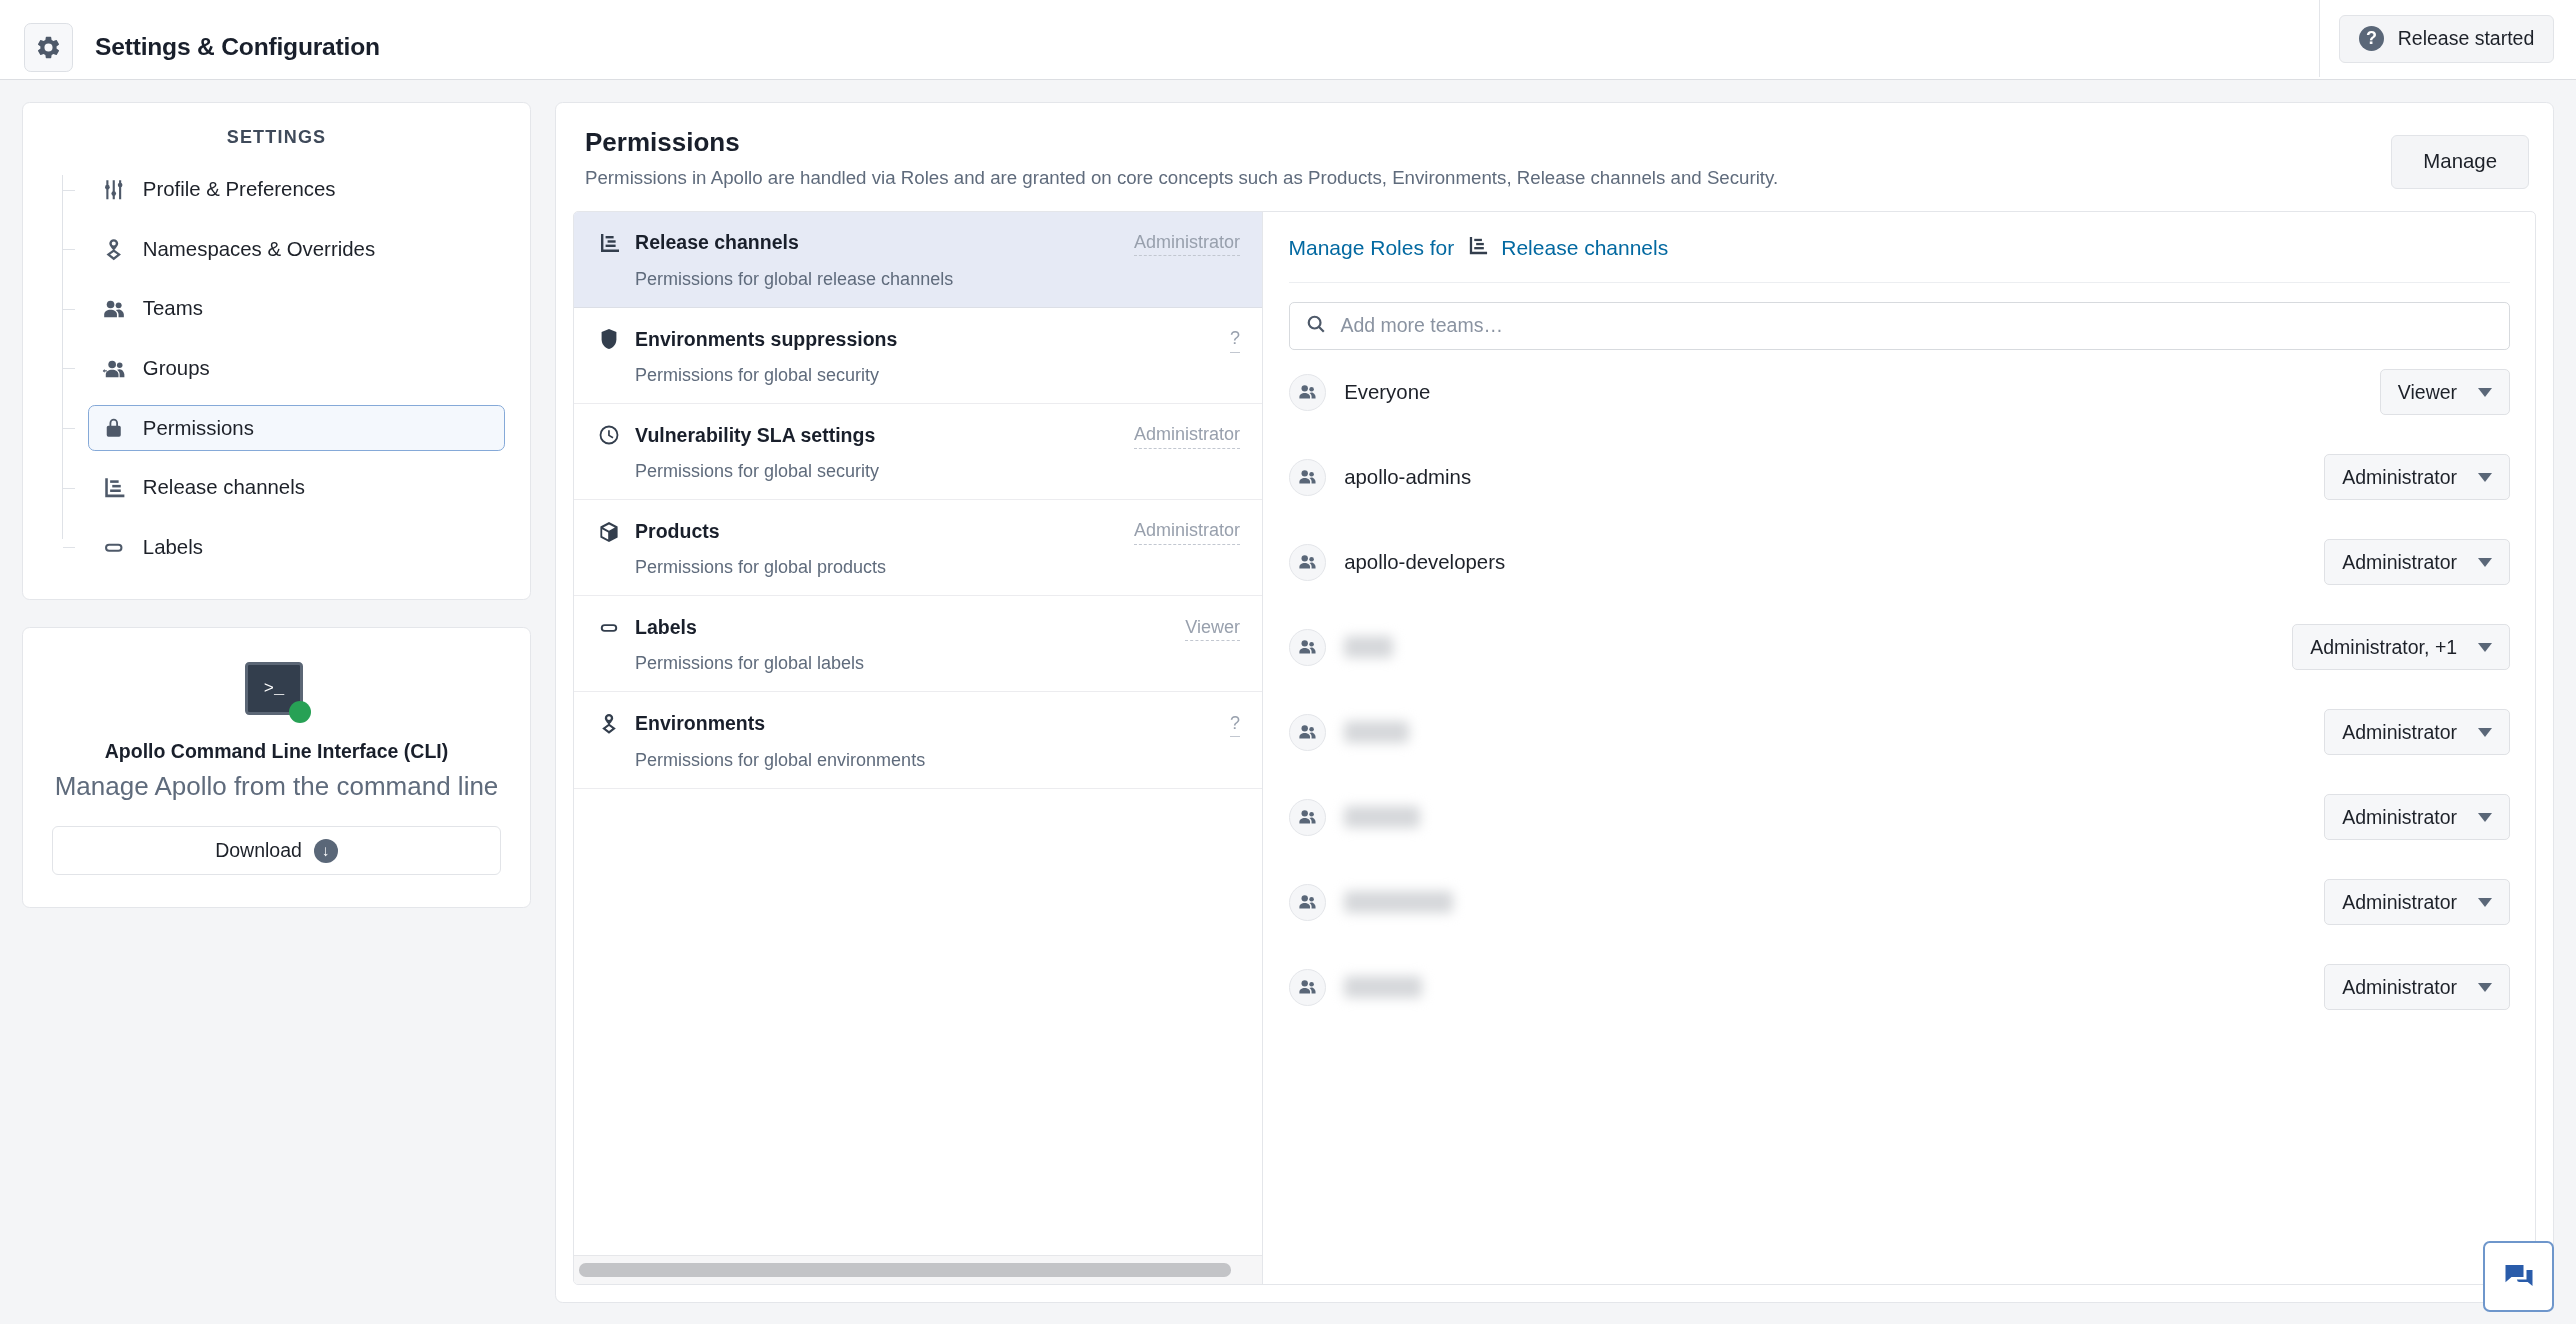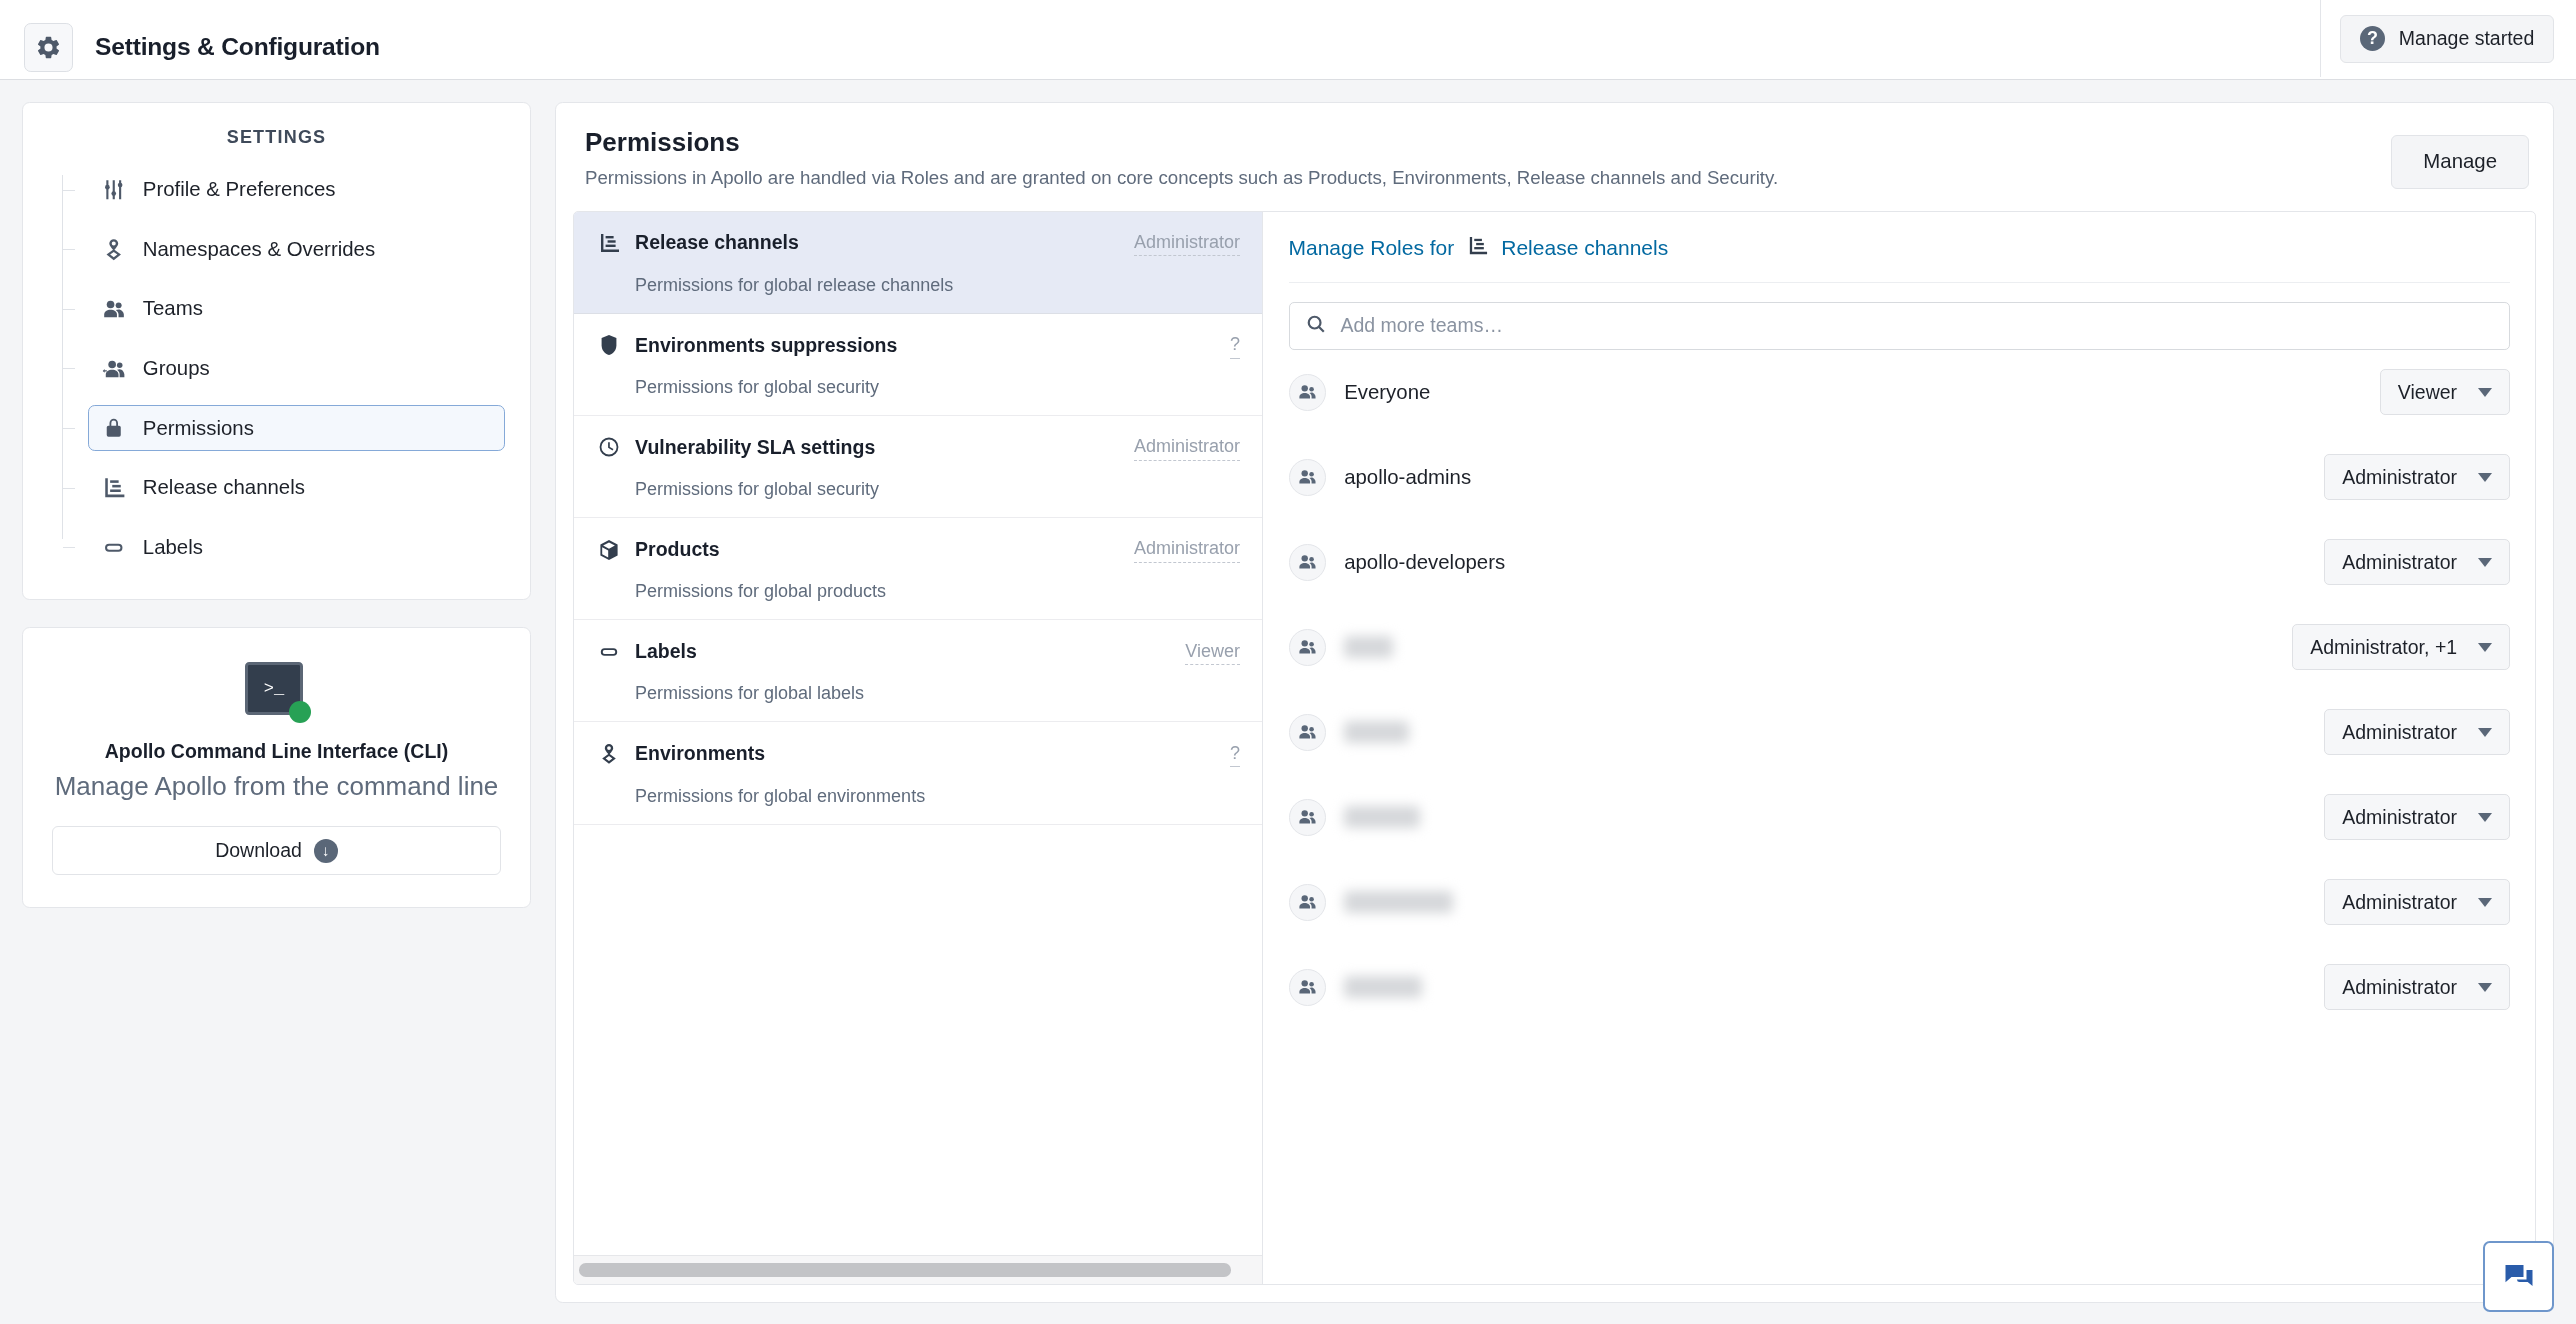--- a/index.html
+++ b/index.html
@@ -253,21 +253,21 @@
   }
   .perm-row.selected { background: #e6eaf5; border-bottom-color: #dcdfe6; }
   .perm-row-top {
     display: flex; align-items: center; gap: 13.6px;
   }
   .perm-ico { width: 25.5px; height: 25.5px; flex: none; display: flex; align-items: center; justify-content: center; }
   .perm-ico svg { width: 24px; height: 24px; fill: #333e4d; }
   .perm-name { font-size: 19.5px; font-weight: bold; color: #191f2b; }
   .perm-desc {
     font-size: 18px; color: #5f6b7c;
-    margin-top: 19px; margin-left: 39px;
+    margin-top: 13px; margin-left: 39px;
   }
   .perm-role {
     position: absolute;
     right: 22px; top: 20.4px;
     font-size: 18px;
     color: #98a0ad;
     border-bottom: 1.7px dashed #c2c7d0;
     padding-bottom: 2.5px;
     cursor: pointer;
   }
@@ -386,21 +386,21 @@
 <div class="topbar">
   <div class="app-icon-box">
     <svg viewBox="0 0 24 24">
         <path d="M19.14 12.94a7.5 7.5 0 0 0 .05-.94 7.5 7.5 0 0 0-.05-.94l2.03-1.58a.5.5 0 0 0 .12-.62l-1.92-3.32a.5.5 0 0 0-.6-.22l-2.39.96a7.3 7.3 0 0 0-1.62-.94l-.36-2.54a.5.5 0 0 0-.49-.42h-3.84a.5.5 0 0 0-.49.42l-.36 2.54c-.58.24-1.12.55-1.62.94l-2.39-.96a.5.5 0 0 0-.6.22L2.7 8.86a.5.5 0 0 0 .12.62l2.03 1.58c-.04.31-.06.62-.06.94s.02.63.06.94L2.82 14.5a.5.5 0 0 0-.12.62l1.92 3.32c.13.22.39.3.6.22l2.39-.96c.5.39 1.04.7 1.62.94l.36 2.54c.04.24.25.42.49.42h3.84c.24 0 .45-.18.49-.42l.36-2.54c.58-.24 1.12-.55 1.62-.94l2.39.96c.22.08.47 0 .6-.22l1.92-3.32a.5.5 0 0 0-.12-.62l-2.04-1.56zM12 15.6A3.6 3.6 0 1 1 12 8.4a3.6 3.6 0 0 1 0 7.2z"></path>
       </svg>
   </div>
   <div class="app-title">Settings &amp; Configuration</div>
   <div class="topbar-right">
     <div class="getting-started">
       <span class="q-icon">?</span>
-      <span>Manage started</span>
+      <span>Release started</span>
     </div>
   </div>
 </div>
 
 <div class="page">
 
   <div class="sidebar">
 
     <div class="card settings-card">
       <div class="settings-heading">SETTINGS</div>

